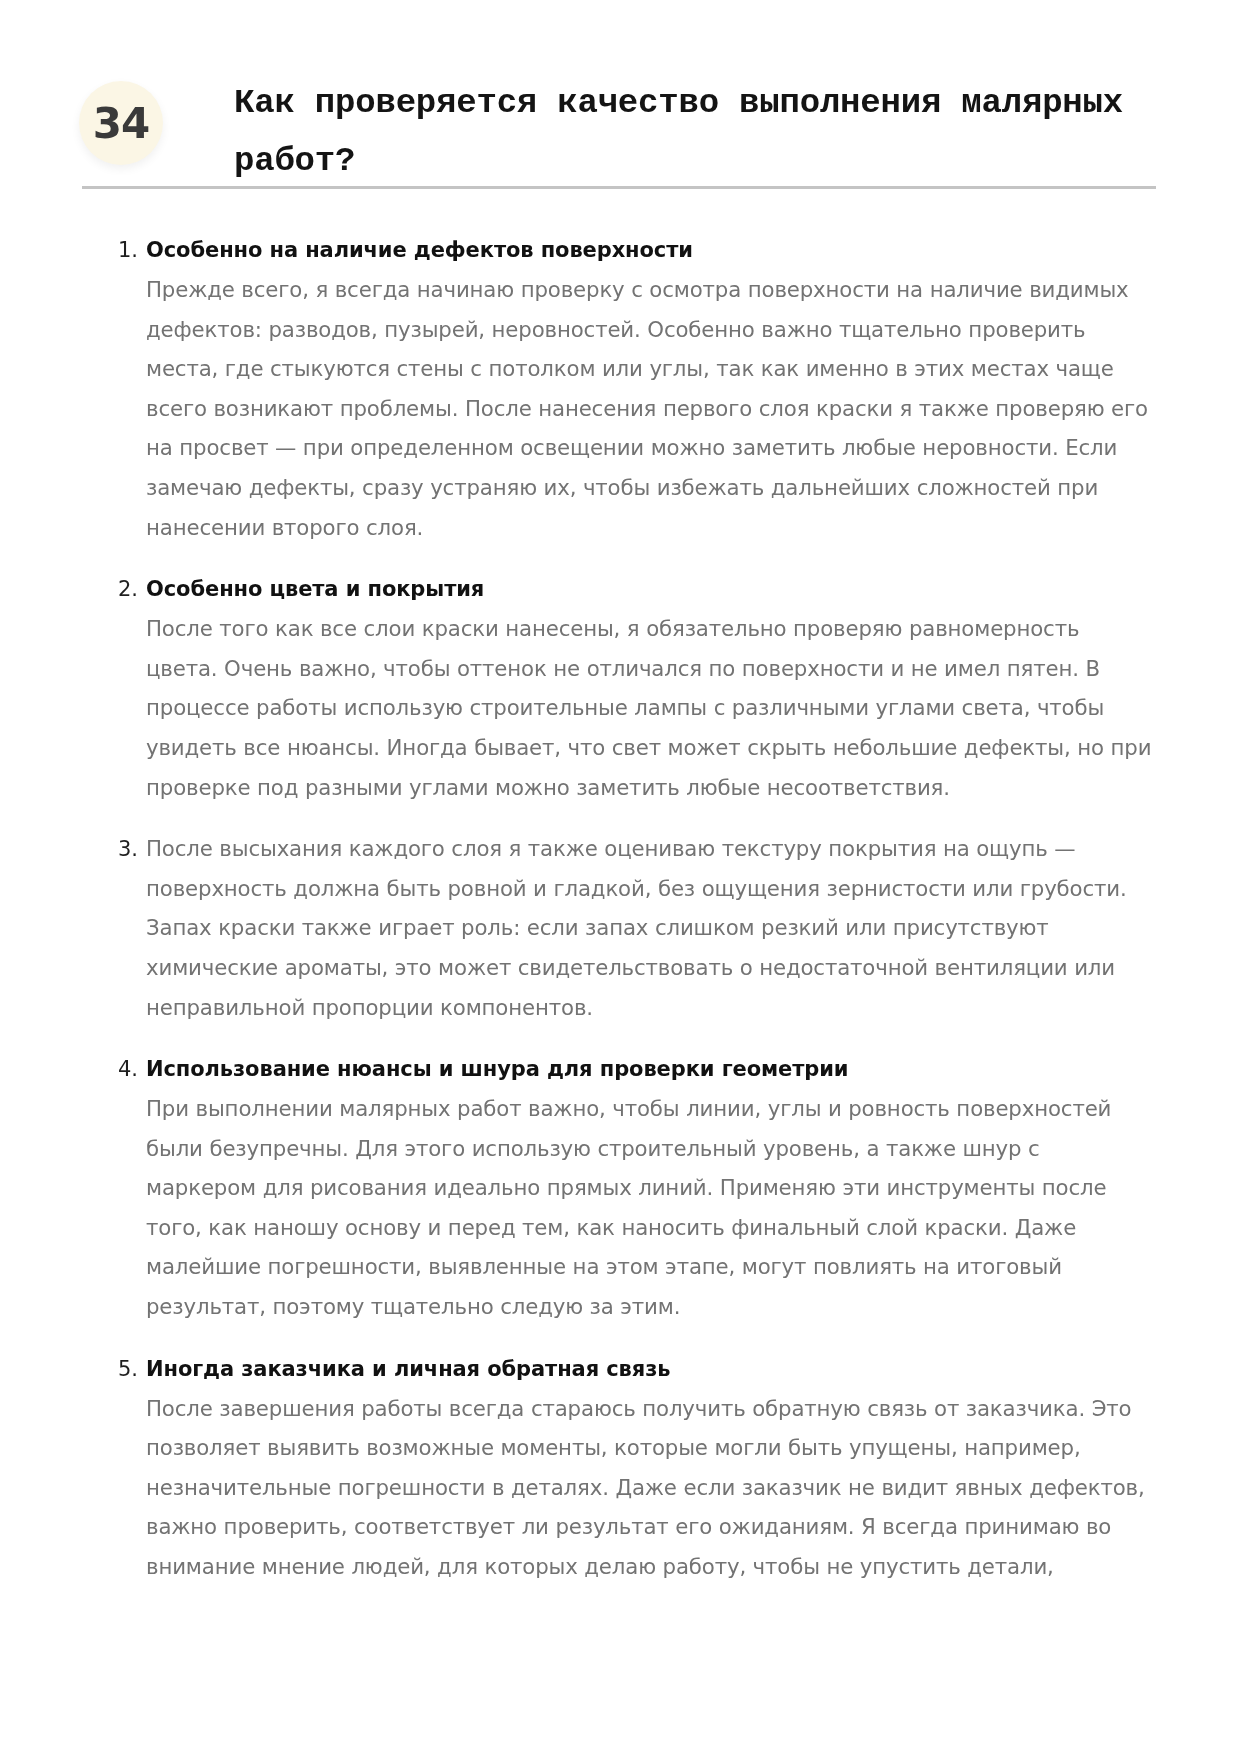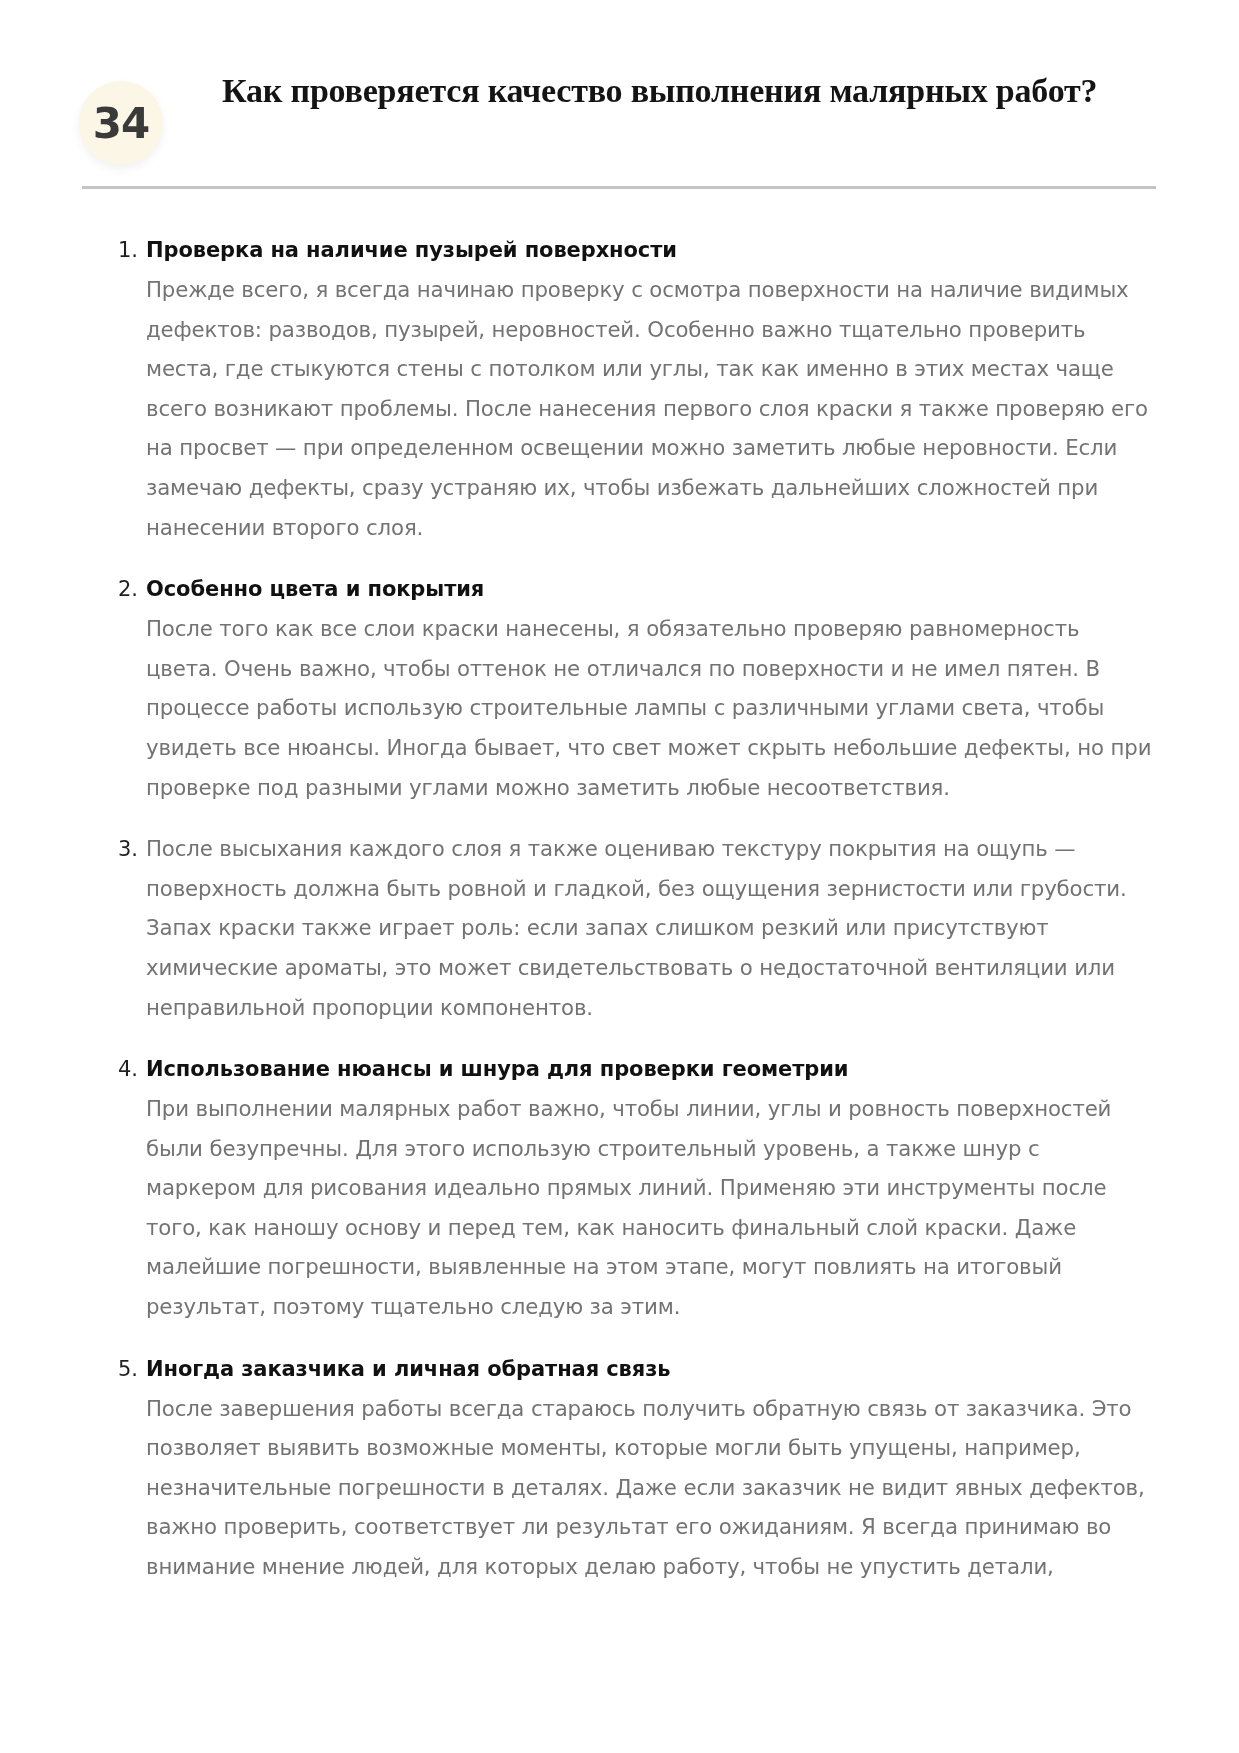--- a/index.html
+++ b/index.html
@@ -39,22 +39,22 @@
     font-weight: bold;
     font-size: 42px;
     color: #3a3a3a;
     letter-spacing: -1px;
   }
   .title {
     position: absolute;
     left: 222px;
     top: 62px;
     width: 940px;
-    margin: 0;
-    font-family: Liberation Serif, serif;
+    margin: 12px;
+    font-family: Liberation Mono, monospace;
     font-weight: bold;
     font-size: 34px;
     line-height: 58px;
     color: #141414;
     letter-spacing: -0.2px;
   }
   .rule {
     position: absolute;
     left: 82px;
     top: 186px;
@@ -114,21 +114,21 @@
   <span>34</span>
 </div>
 
 <h1 class="title">Как проверяется качество выполнения малярных работ?</h1>
 
 <div class="rule"></div>
 
 <ol class="list">
   <li class="item">
     <span class="item-number">1.</span>
-    <strong class="item-heading">Проверка на наличие пузырей поверхности</strong>
+    <strong class="item-heading">Особенно на наличие дефектов поверхности</strong>
     <span class="item-body">Прежде всего, я всегда начинаю проверку с осмотра поверхности на наличие видимых дефектов: разводов, пузырей, неровностей. Особенно важно тщательно проверить места, где стыкуются стены с потолком или углы, так как именно в этих местах чаще всего возникают проблемы. После нанесения первого слоя краски я также проверяю его на просвет — при определенном освещении можно заметить любые неровности. Если замечаю дефекты, сразу устраняю их, чтобы избежать дальнейших сложностей при нанесении второго слоя.</span>
   </li>
   <li class="item">
     <span class="item-number">2.</span>
     <strong class="item-heading">Особенно цвета и покрытия</strong>
     <span class="item-body">После того как все слои краски нанесены, я обязательно проверяю равномерность цвета. Очень важно, чтобы оттенок не отличался по поверхности и не имел пятен. В процессе работы использую строительные лампы с различными углами света, чтобы увидеть все нюансы. Иногда бывает, что свет может скрыть небольшие дефекты, но при проверке под разными углами можно заметить любые несоответствия.</span>
   </li>
   <li class="item">
     <span class="item-number">3.</span>
     <span class="item-body">После высыхания каждого слоя я также оцениваю текстуру покрытия на ощупь — поверхность должна быть ровной и гладкой, без ощущения зернистости или грубости. Запах краски также играет роль: если запах слишком резкий или присутствуют химические ароматы, это может свидетельствовать о недостаточной вентиляции или неправильной пропорции компонентов.</span>

